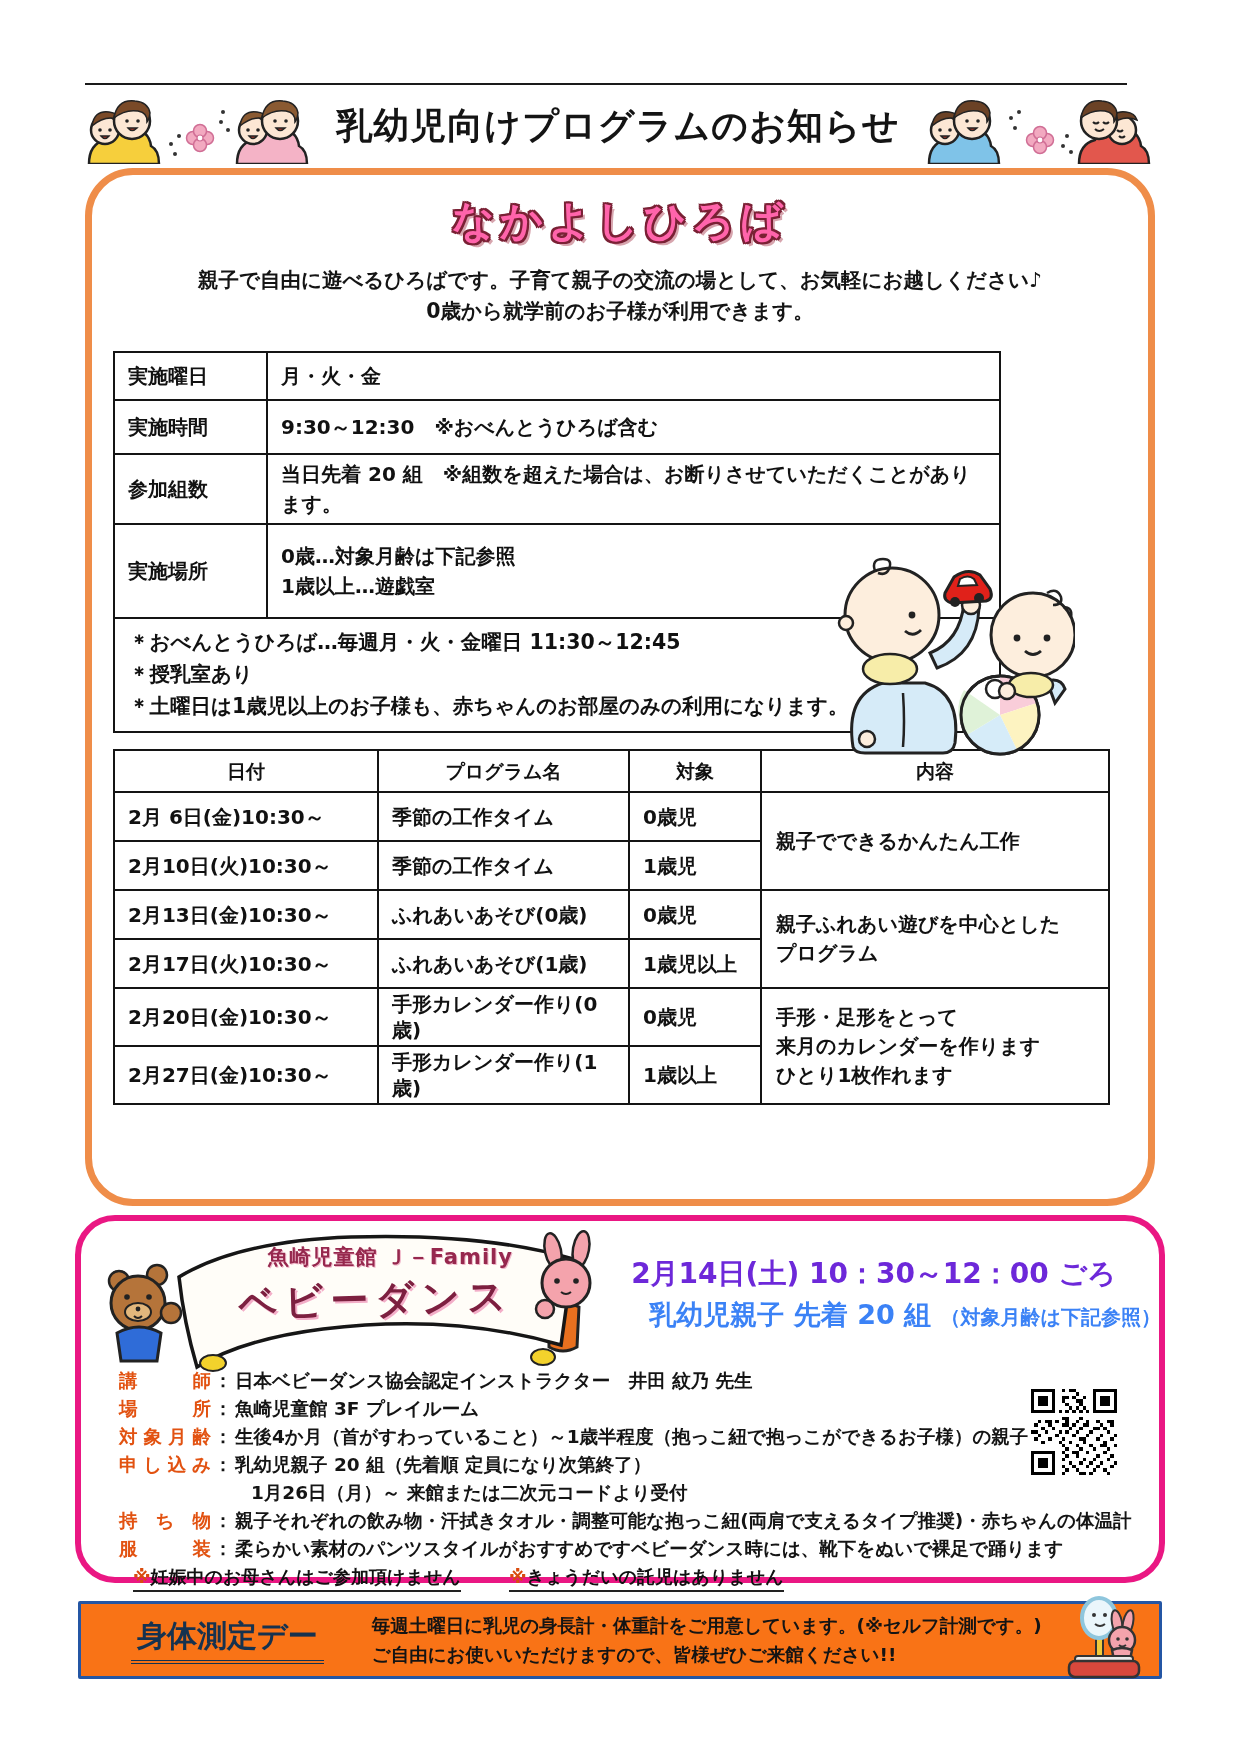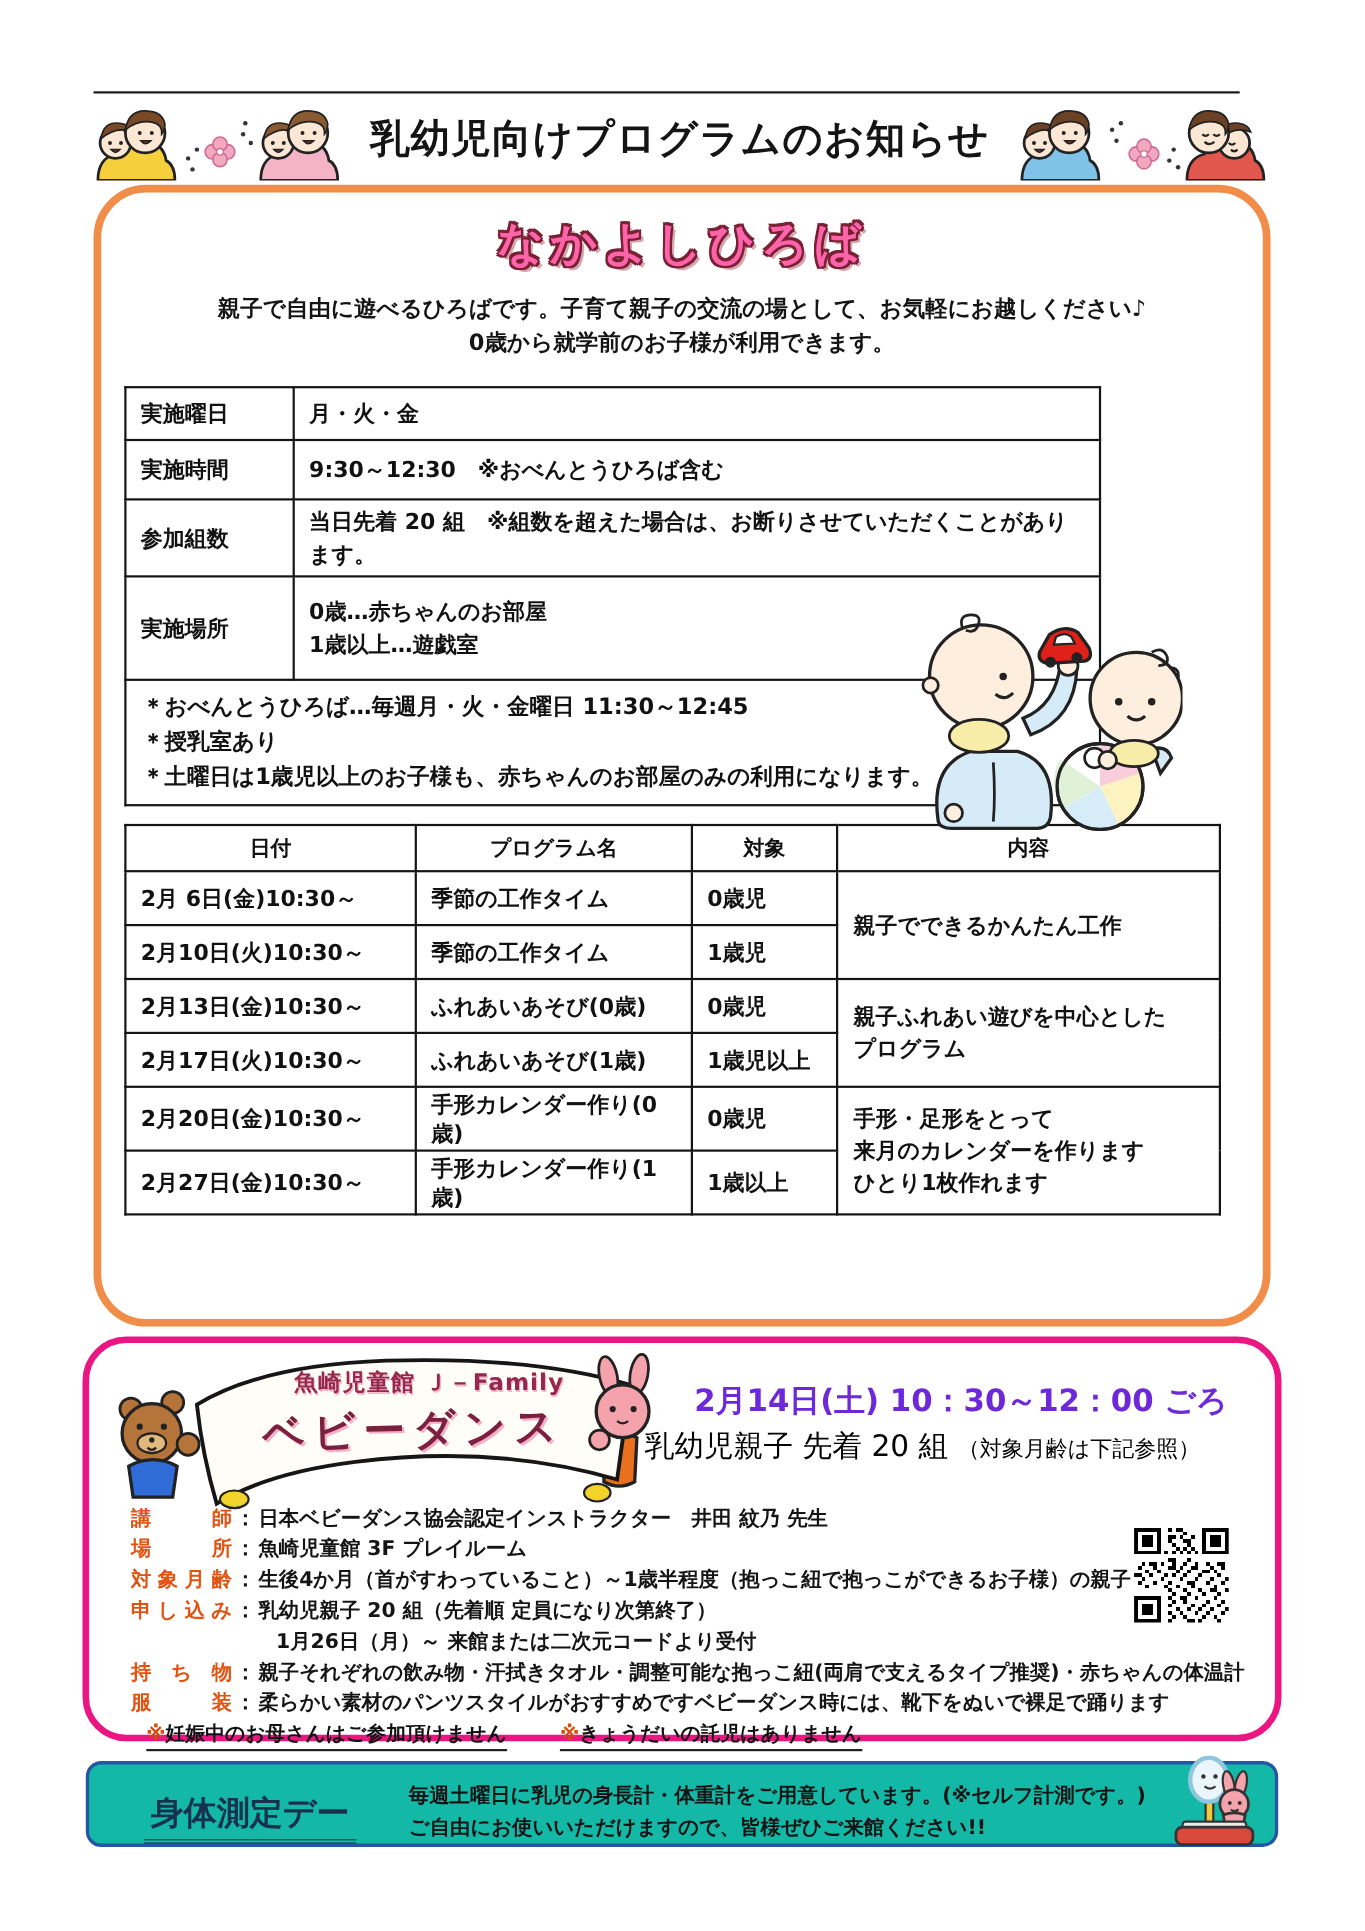--- a/index.html
+++ b/index.html
@@ -38,34 +38,34 @@
   .program-table td.content{vertical-align:middle;line-height:29px;padding-left:14px;}
 
   
   .pink-box{position:absolute;left:75px;top:1215px;width:1090px;height:368px;border:6px solid #ea1783;border-radius:40px;box-sizing:border-box;background:#fff;}
   .banner-wrap{position:absolute;left:12px;top:-4px;width:505px;height:158px;}
   .banner-art{position:absolute;left:0;top:0;}
   .banner-text{position:absolute;left:100px;top:26px;width:320px;text-align:right;}
   .banner-sub{font-size:21px;font-weight:bold;color:#96284e;letter-spacing:1px;text-shadow:1px 1px 0 #f0b6c9;}
   .banner-main{margin-top:4px;font-size:38px;font-weight:bold;color:#7d2040;letter-spacing:7px;text-shadow:2px 2px 0 #f3aec8;transform:rotate(-1.5deg);}
   .bd-when{position:absolute;left:505px;top:34px;width:575px;text-align:center;font-size:28px;font-weight:bold;color:#6d28d9;white-space:nowrap;}
-  .bd-who{position:absolute;left:505px;top:76px;width:575px;text-align:left;font-size:27px;font-weight:normal;color:#000000;white-space:nowrap;}
+  .bd-who{position:absolute;left:505px;top:76px;width:575px;text-align:right;font-size:27px;font-weight:bold;color:#3b82f6;white-space:nowrap;}
   .bd-who-note{font-size:20px;}
   .bd-content{position:absolute;left:38px;top:146px;}
   .bd-row{display:flex;white-space:nowrap;font-size:18.5px;font-weight:bold;line-height:28px;color:#141414;}
   .bd-label{display:inline-block;width:92px;color:#e25211;text-align:justify;text-align-last:justify;text-justify:inter-character;}
   .bd-sep{display:inline-block;width:24px;text-align:center;color:#141414;}
   .bd-cont{padding-left:132px;}
   .bd-notes{margin-top:2px;padding-left:14px;font-size:18px;font-weight:bold;line-height:24px;}
   .bd-note-item{display:inline-block;border-bottom:2px solid #222;padding-bottom:1px;margin-right:42px;}
   .bd-note-mark{color:#d94c0e;}
   .qr{position:absolute;right:42px;top:168px;}
 
   
-  .blue-box{position:absolute;left:78px;top:1601px;width:1084px;height:78px;border:3px solid #2456a4;border-radius:14px;box-sizing:border-box;background:#14b8a6;display:flex;align-items:flex-end;}
+  .blue-box{position:absolute;left:78px;top:1601px;width:1084px;height:78px;border:3px solid #2456a4;border-radius:2px;box-sizing:border-box;background:#f97316;display:flex;align-items:center;}
   .measure-title{margin-left:50px;font-size:30px;font-weight:bold;color:#16324f;border-bottom:4px double #16324f;padding:0 6px 3px;white-space:nowrap;}
   .measure-text{margin-left:48px;font-size:18.5px;font-weight:bold;line-height:29px;color:#141414;white-space:nowrap;}
   .scale-art{position:absolute;right:16px;top:-8px;}
 </style>
 </head>
 <body>
 
 <div class="page">
 
   <div class="topline"></div>
@@ -167,21 +167,21 @@
           <th>実施時間</th>
           <td>9:30～12:30　※おべんとうひろば含む</td>
         </tr>
         <tr class="r3">
           <th>参加組数</th>
           <td>当日先着 20 組　※組数を超えた場合は、お断りさせていただくことがあります。</td>
         </tr>
         <tr class="r4">
           <th>実施場所</th>
           <td>
-            <div>0歳…赤ちゃんのお部屋</div>
+            <div>0歳…対象月齢は下記参照</div>
             <div>1歳以上…遊戯室</div>
           </td>
         </tr>
       </tbody>
     </table>
 
     <div class="notes-box">
       <div>＊おべんとうひろば…毎週月・火・金曜日 11:30～12:45</div>
       <div>＊授乳室あり</div>
       <div>＊土曜日は1歳児以上のお子様も、赤ちゃんのお部屋のみの利用になります。</div>

